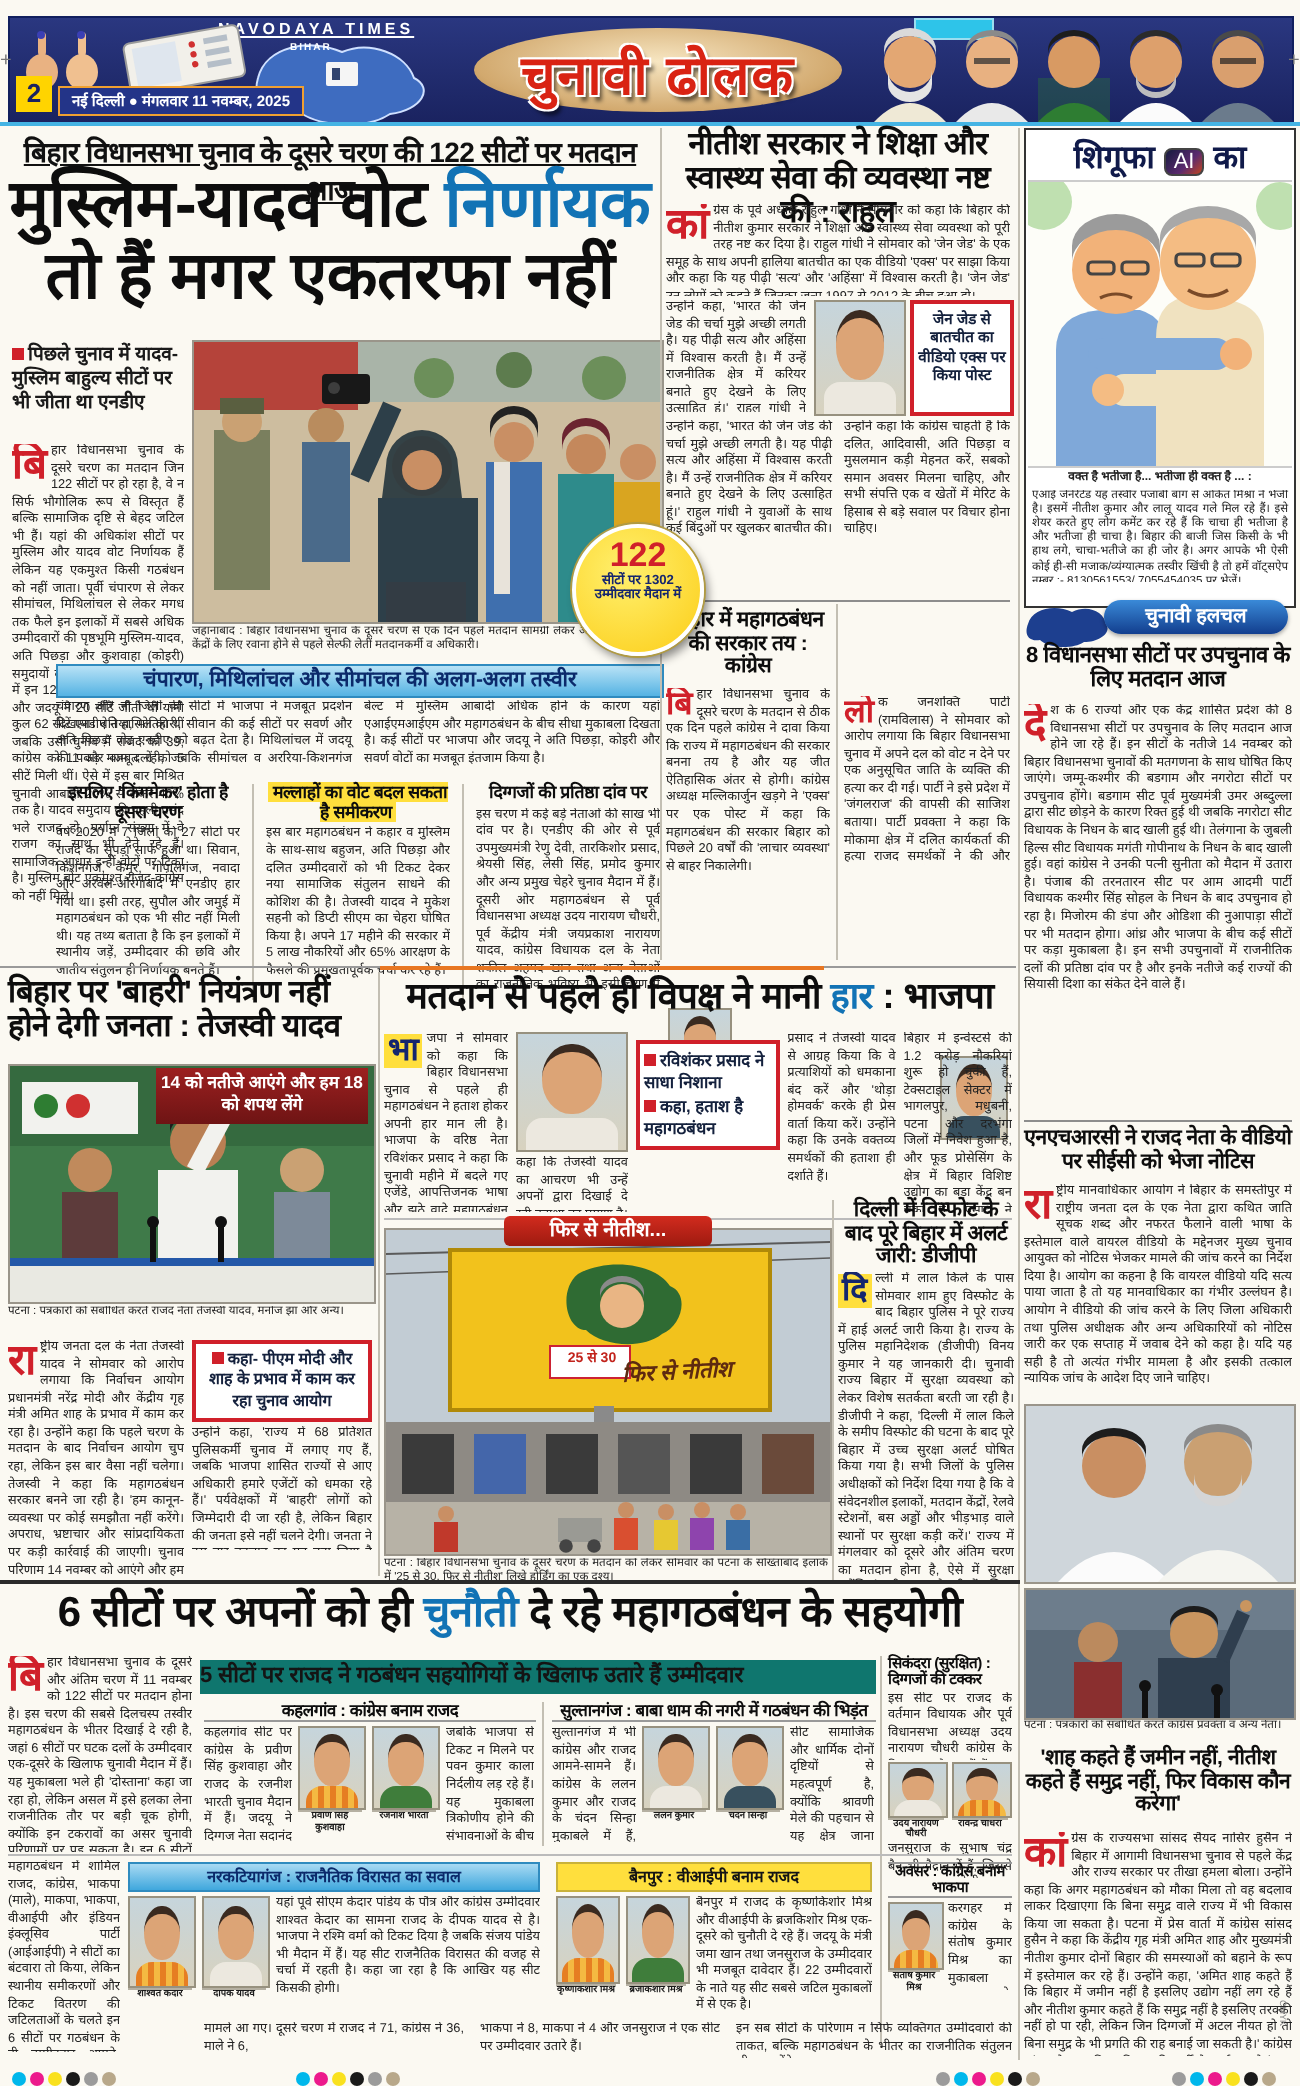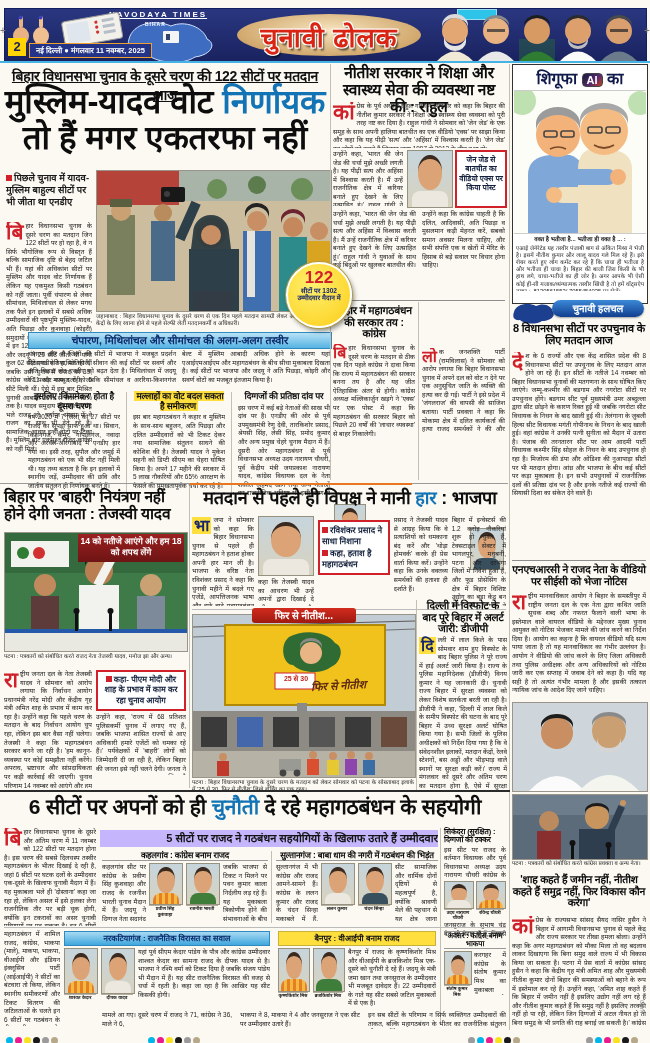--- a/index.html
+++ b/index.html
@@ -24,38 +24,38 @@
       background:#dca476;border-top:4px solid #3a2a20}
   .mug::after{content:"";position:absolute;left:8%;bottom:0;width:84%;height:28%;border-radius:8px 8px 0 0;background:#6d5847}
   .mug.g::after{background:repeating-linear-gradient(90deg,#e67e22 0 3px,#f4b942 3px 6px)}
   .mug.w::after{background:#ece8df}
   .mug.k::after{background:#38505e}
   .mug.grn::after{background:#3f7d3b}
   .mname{font-size:4.8px;font-weight:bold;text-align:center;line-height:1.1;border-top:1px solid #b5b0a2;overflow:hidden}
   .mast{background:linear-gradient(180deg,#2a3780,#1a2360);border:1px solid #111f5e}
   .bstrip{background:linear-gradient(180deg,#b8e2f6,#55b3e3);color:#0b2a6b;font-weight:bold;text-align:center;
       border:1px solid #2f8bbf;overflow:hidden}
-  .ystrip{background:#c4b5fd;color:#141414;font-weight:bold;text-align:right;overflow:hidden}
+  .ystrip{background:#0f766e;color:#141414;font-weight:bold;text-align:left;overflow:hidden}
   .bhead{background:linear-gradient(180deg,#a8daf3,#3fa7dd);color:#0b2a6b;font-weight:bold;text-align:center;
       border:1px solid #2f8bbf;overflow:hidden}
   .yhead{background:#ffdf3d;color:#141414;font-weight:bold;text-align:center;border:1px solid #c9b23a;overflow:hidden}
   .pill{background:linear-gradient(180deg,#3a8ad8,#123e8e);color:#fff;border-radius:10px;font-weight:bold;
       text-align:center;box-shadow:0 1px 2px rgba(0,0,0,.35)}
   .badge{border-radius:50%;background:radial-gradient(circle at 40% 35%,#fff06e,#fccd17);border:2px solid #fff;
       box-shadow:0 0 0 1px #b09a43,2px 3px 5px rgba(0,0,0,.45);text-align:center;overflow:hidden}
   .cols2{column-count:2;column-gap:6px}
   .dot{display:inline-block;width:7px;height:7px;border-radius:50%;margin-right:2px;vertical-align:middle}
   .c1{background:#00b7eb}.c2{background:#ec1a8c}.c3{background:#f9e11e}.c4{background:#1a1a1a}
   .c5{background:#9b9b9b}.c6{background:#b8a88a}
   .ph{position:absolute;overflow:hidden;border:1px solid #9a958a;background:#cfc6b4}
   .mh-title{font-weight:bold;font-size:27px;color:#d92313;letter-spacing:1px;
       text-shadow:-1px -1px 0 #fff,1px -1px 0 #fff,-1px 1px 0 #fff,1px 1px 0 #fff,2px 3px 2px rgba(0,0,0,.6)}
   .kicker{font-weight:bold;font-size:14px;text-decoration:underline;letter-spacing:-0.3px;color:#111}
   .aichip{display:inline-block;background:linear-gradient(135deg,#151b3f,#5b2a6e 60%,#c2451f);color:#fff;
-      border-radius:4px;border:1px solid #444;padding:0 4px;font-weight:bold}
+      border-radius:4px;border:1px solid #444;padding:0 4px;font-weight:normal}
   .plus{position:absolute;color:#777;font-size:10px;line-height:1}
 </style>
 </head>
 <body>
 
 <div id="page">
 
   <div class="a mast" style="left:4px;top:8px;width:641px;height:52px">
     <div class="a" style="left:104px;top:1px;font-size:8px;color:#fff;letter-spacing:2px;text-decoration:underline;font-weight:bold">NAVODAYA TIMES</div>
 

